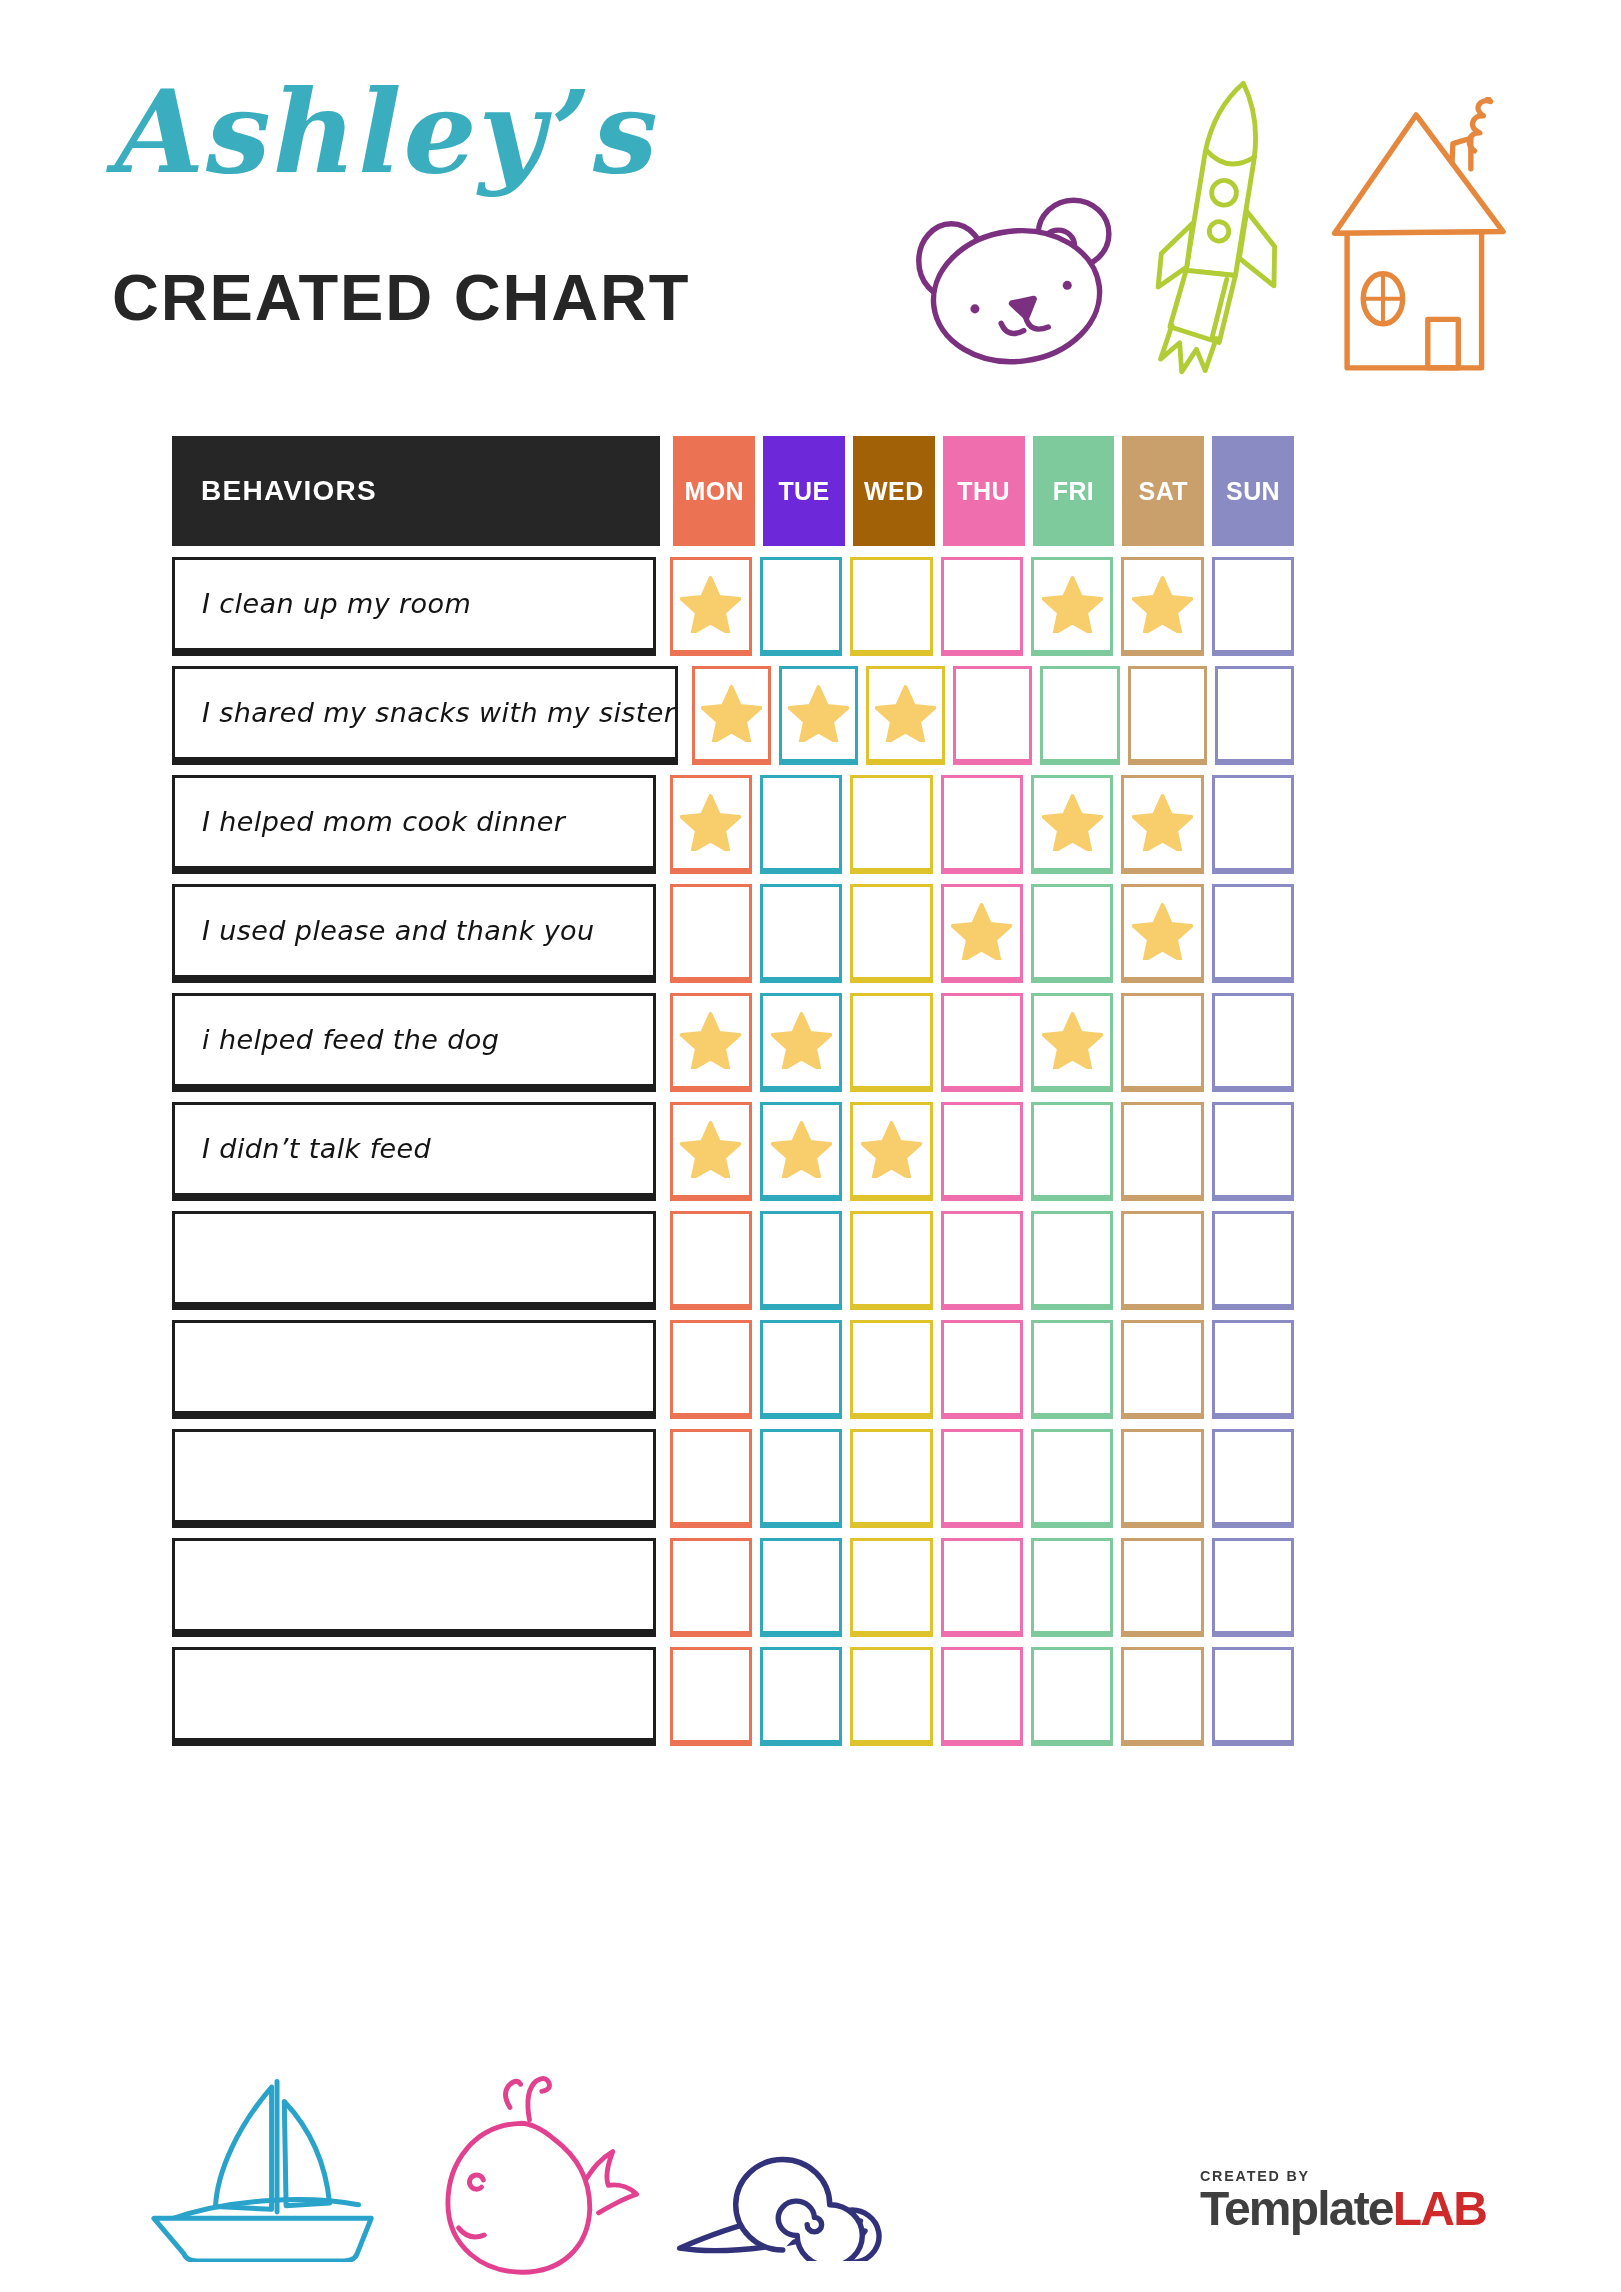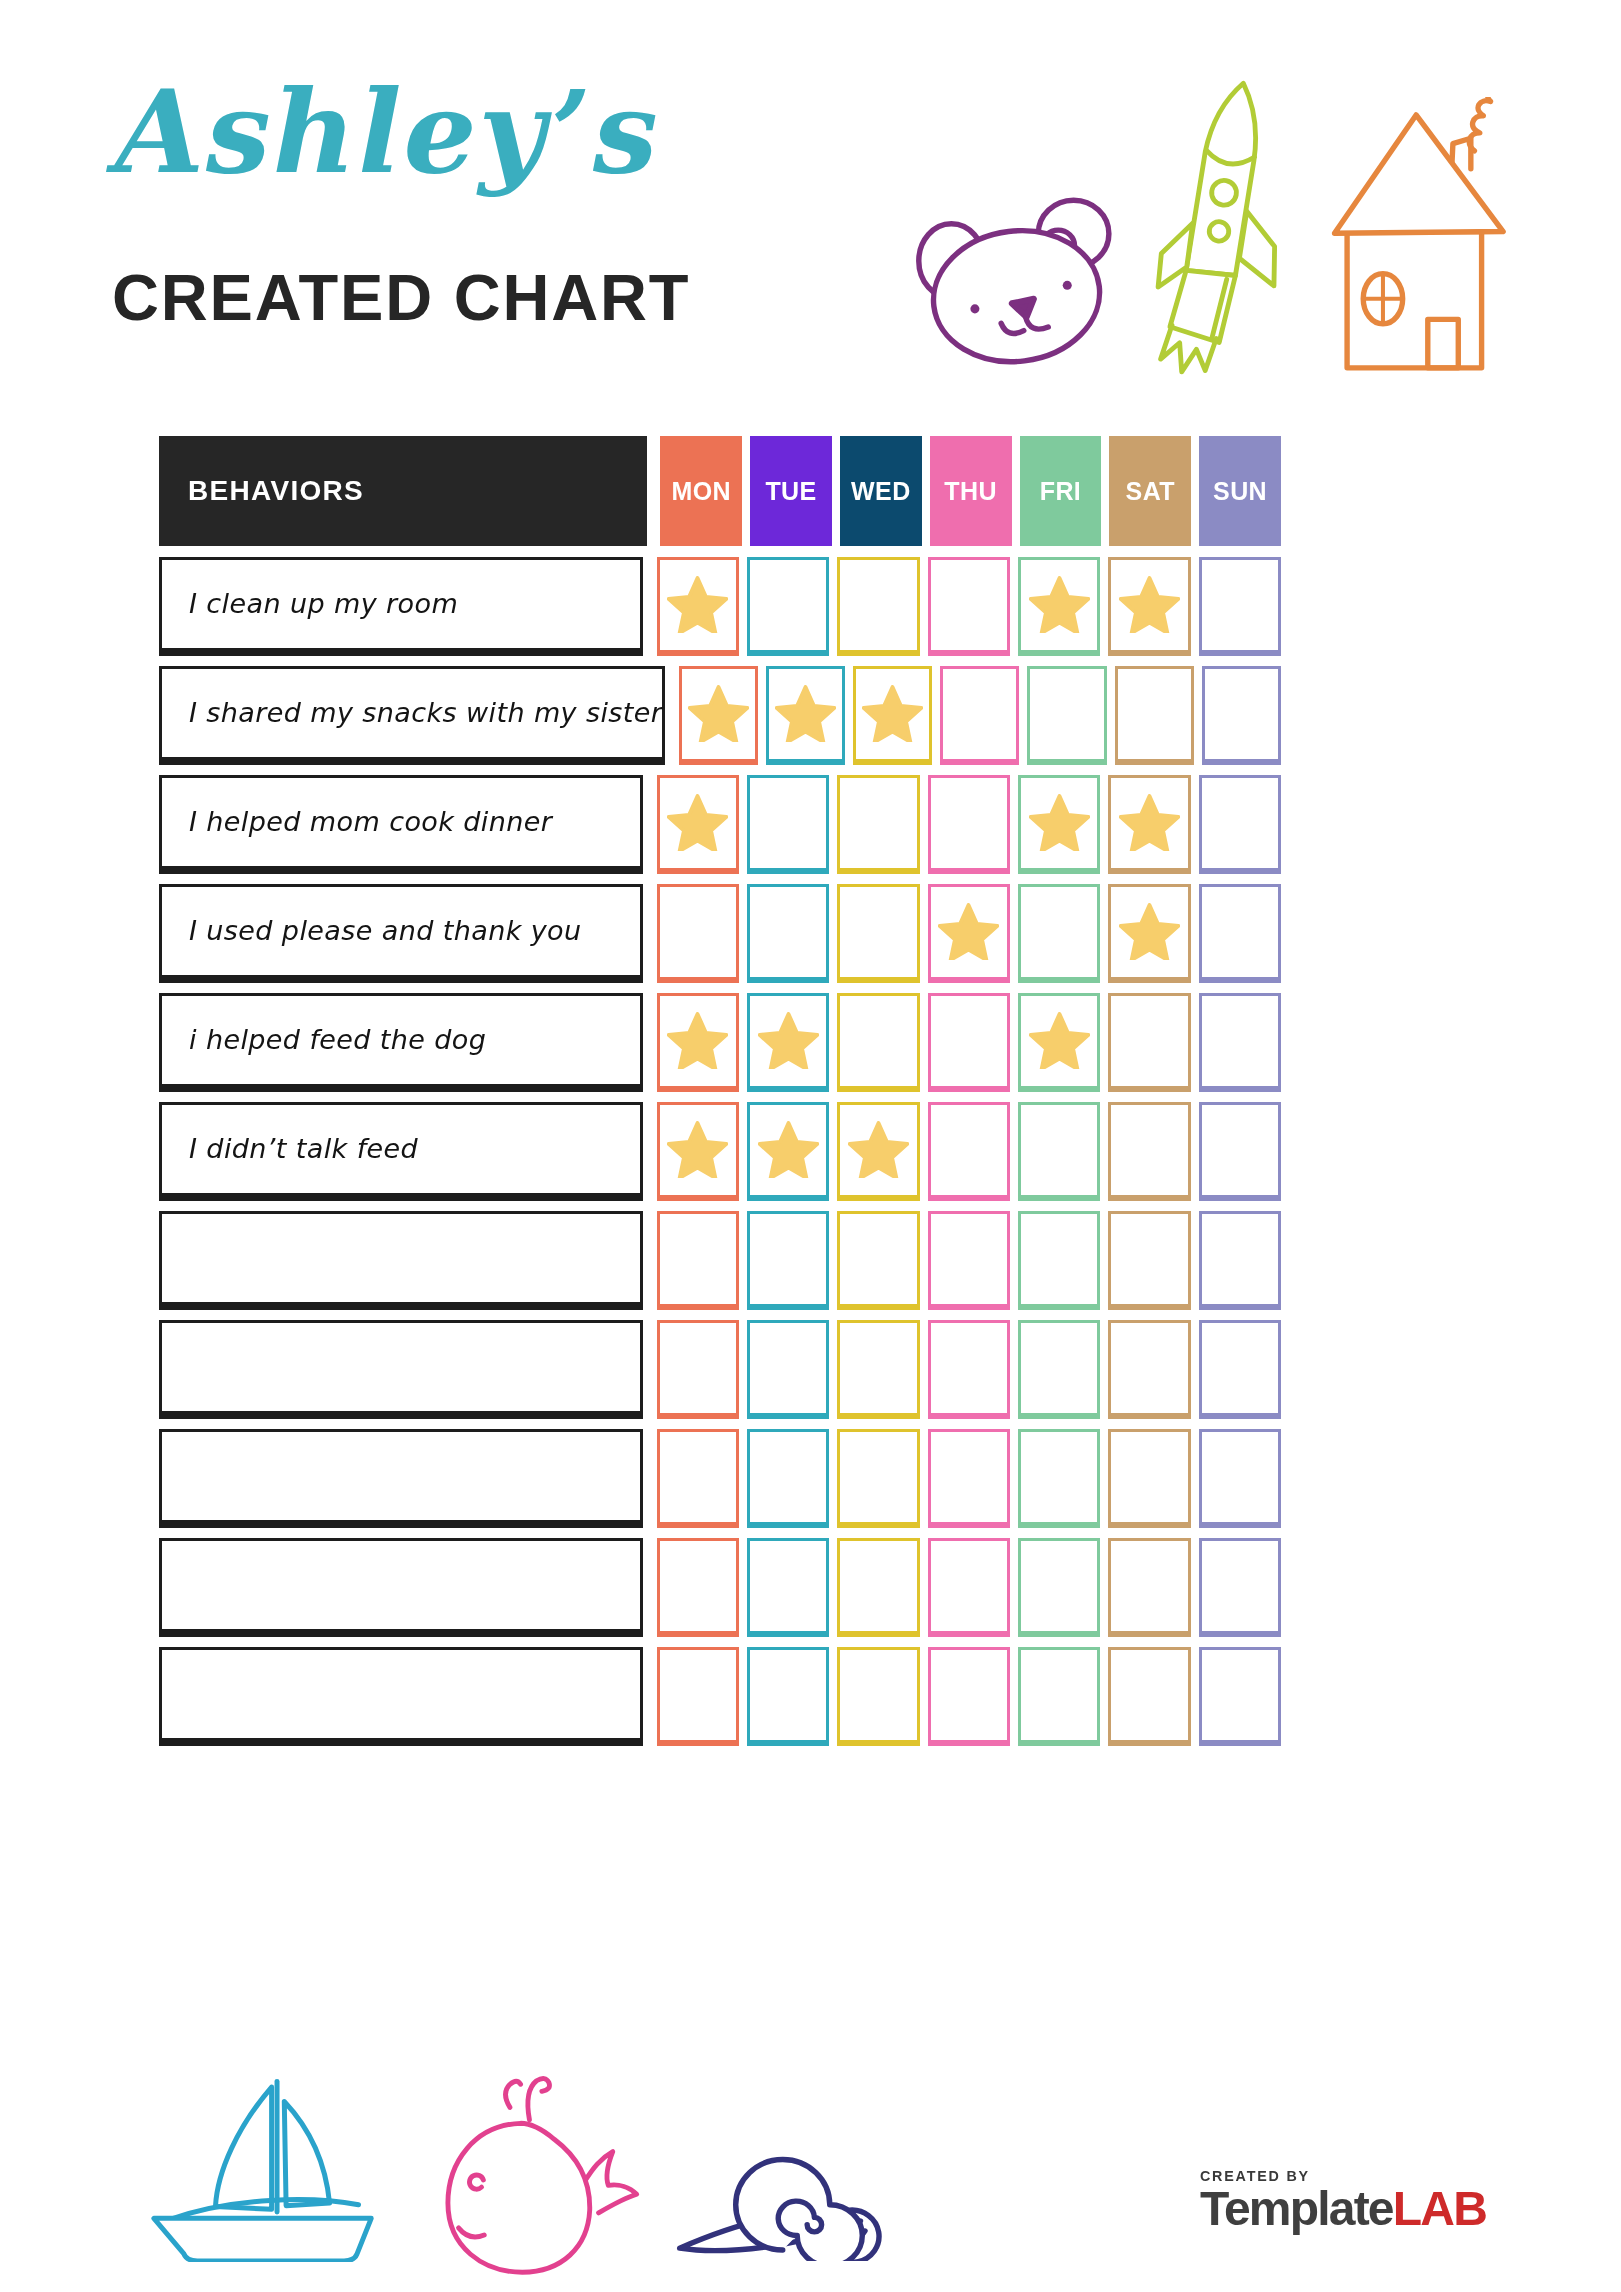--- a/index.html
+++ b/index.html
@@ -8,21 +8,21 @@
 
   
   .title-script{position:absolute;left:115px;top:63px;font-family:"DejaVu Serif",serif;
     font-style:italic;font-weight:bold;font-size:115px;line-height:1.2;letter-spacing:1.8px;}
   .title-main{position:absolute;left:112px;top:265px;font-size:65px;font-weight:800;
     letter-spacing:1.8px;line-height:1;}
   .doodle{position:absolute;}
   .doodle svg{display:block;width:100%;height:100%;}
 
   
-  .chart{position:absolute;left:115px;top:436px;width:1122px;padding-left:44px;}
+  .chart{position:absolute;left:128px;top:436px;width:1122px;padding-left:44px;}
   .chart-row{display:flex;gap:8px;align-items:stretch;margin-bottom:10px;}
   .header-row{height:110px;margin-bottom:10.7px;}
   .behaviors-header{box-sizing:border-box;width:618px;margin-right:5.4px;background:#262626;
     color:#ffffff;font-size:28px;font-weight:700;letter-spacing:1.3px;
     display:flex;align-items:center;padding-left:29px;}
   .day-header{box-sizing:border-box;width:105px;color:#ffffff;font-size:25px;font-weight:700;
     display:flex;align-items:center;justify-content:center;letter-spacing:0.4px;}
   .body-row{height:99px;}
   .behavior-label{box-sizing:border-box;width:618px;margin-right:5.4px;background:#ffffff;
     border:3.6px solid #1d1d1d;border-bottom-width:8px;
@@ -90,21 +90,21 @@
       <path d="M40,225 L84,225 M62,197 L62,253" stroke-width="4.5"></path>
       <rect x="112" y="248" width="34" height="54"></rect>
     </svg>
   </div>
 
   <div class="chart">
     <div class="chart-row header-row" id="header-row">
       <div class="behaviors-header" style="background: rgb(38, 38, 38);">BEHAVIORS</div>
     <div class="day-header" style="background: rgb(236, 114, 84);">MON</div>
         <div class="day-header" style="background: #6d28d9;">TUE</div>
-        <div class="day-header" style="background: #0c4a6e;">WED</div>
+        <div class="day-header" style="background: #a16207;">WED</div>
         <div class="day-header" style="background: rgb(239, 110, 174);">THU</div>
         <div class="day-header" style="background: rgb(127, 202, 157);">FRI</div>
         <div class="day-header" style="background: rgb(201, 160, 108);">SAT</div>
         <div class="day-header" style="background: rgb(139, 139, 196);">SUN</div>
       </div>
     <div id="chart-rows">
         <div class="chart-row body-row">
           <div class="behavior-label">I clean up my room</div>
           <div class="day-cell" style="border-color: rgb(236, 114, 84);">
             <svg class="star" viewBox="0 0 64 60">

